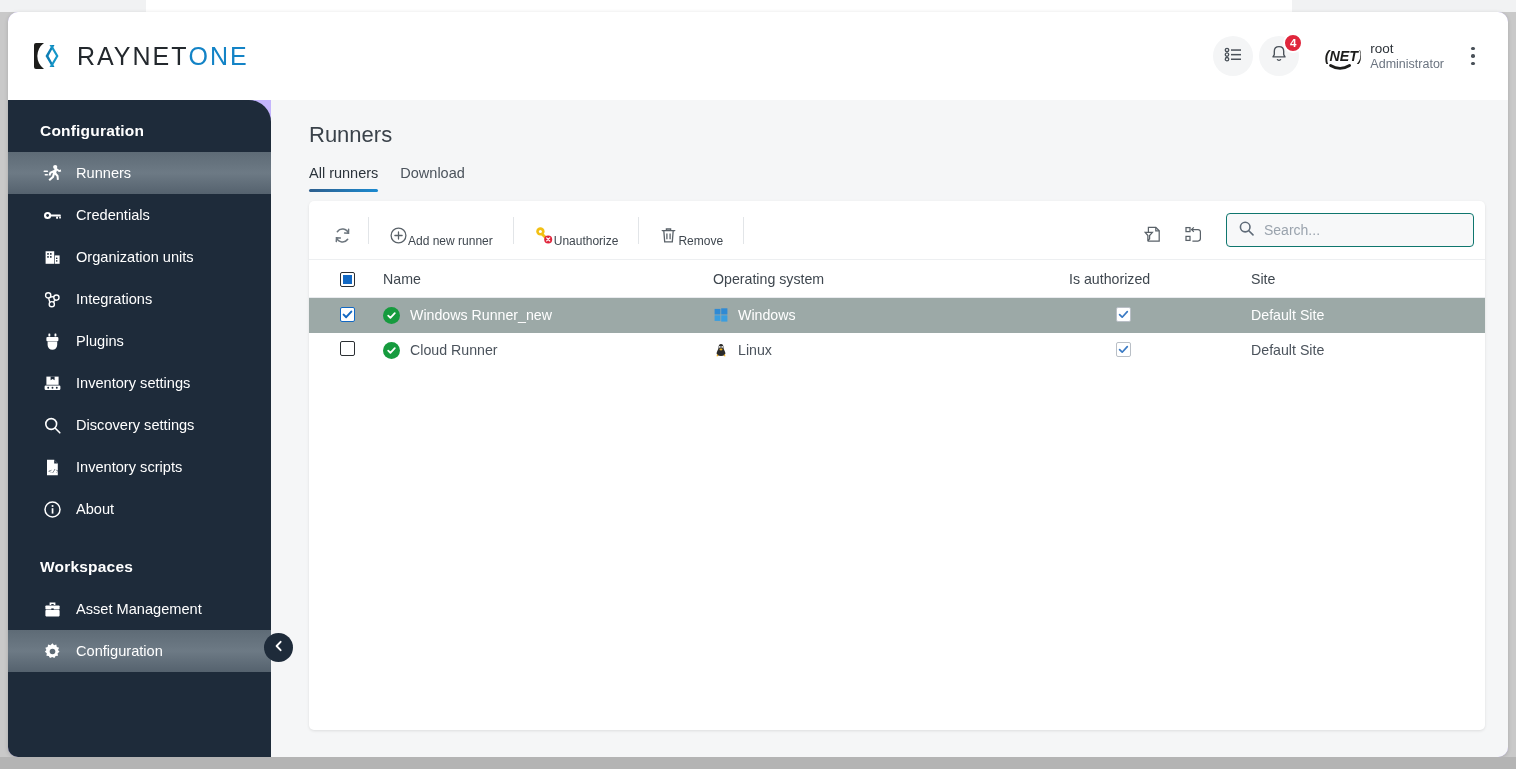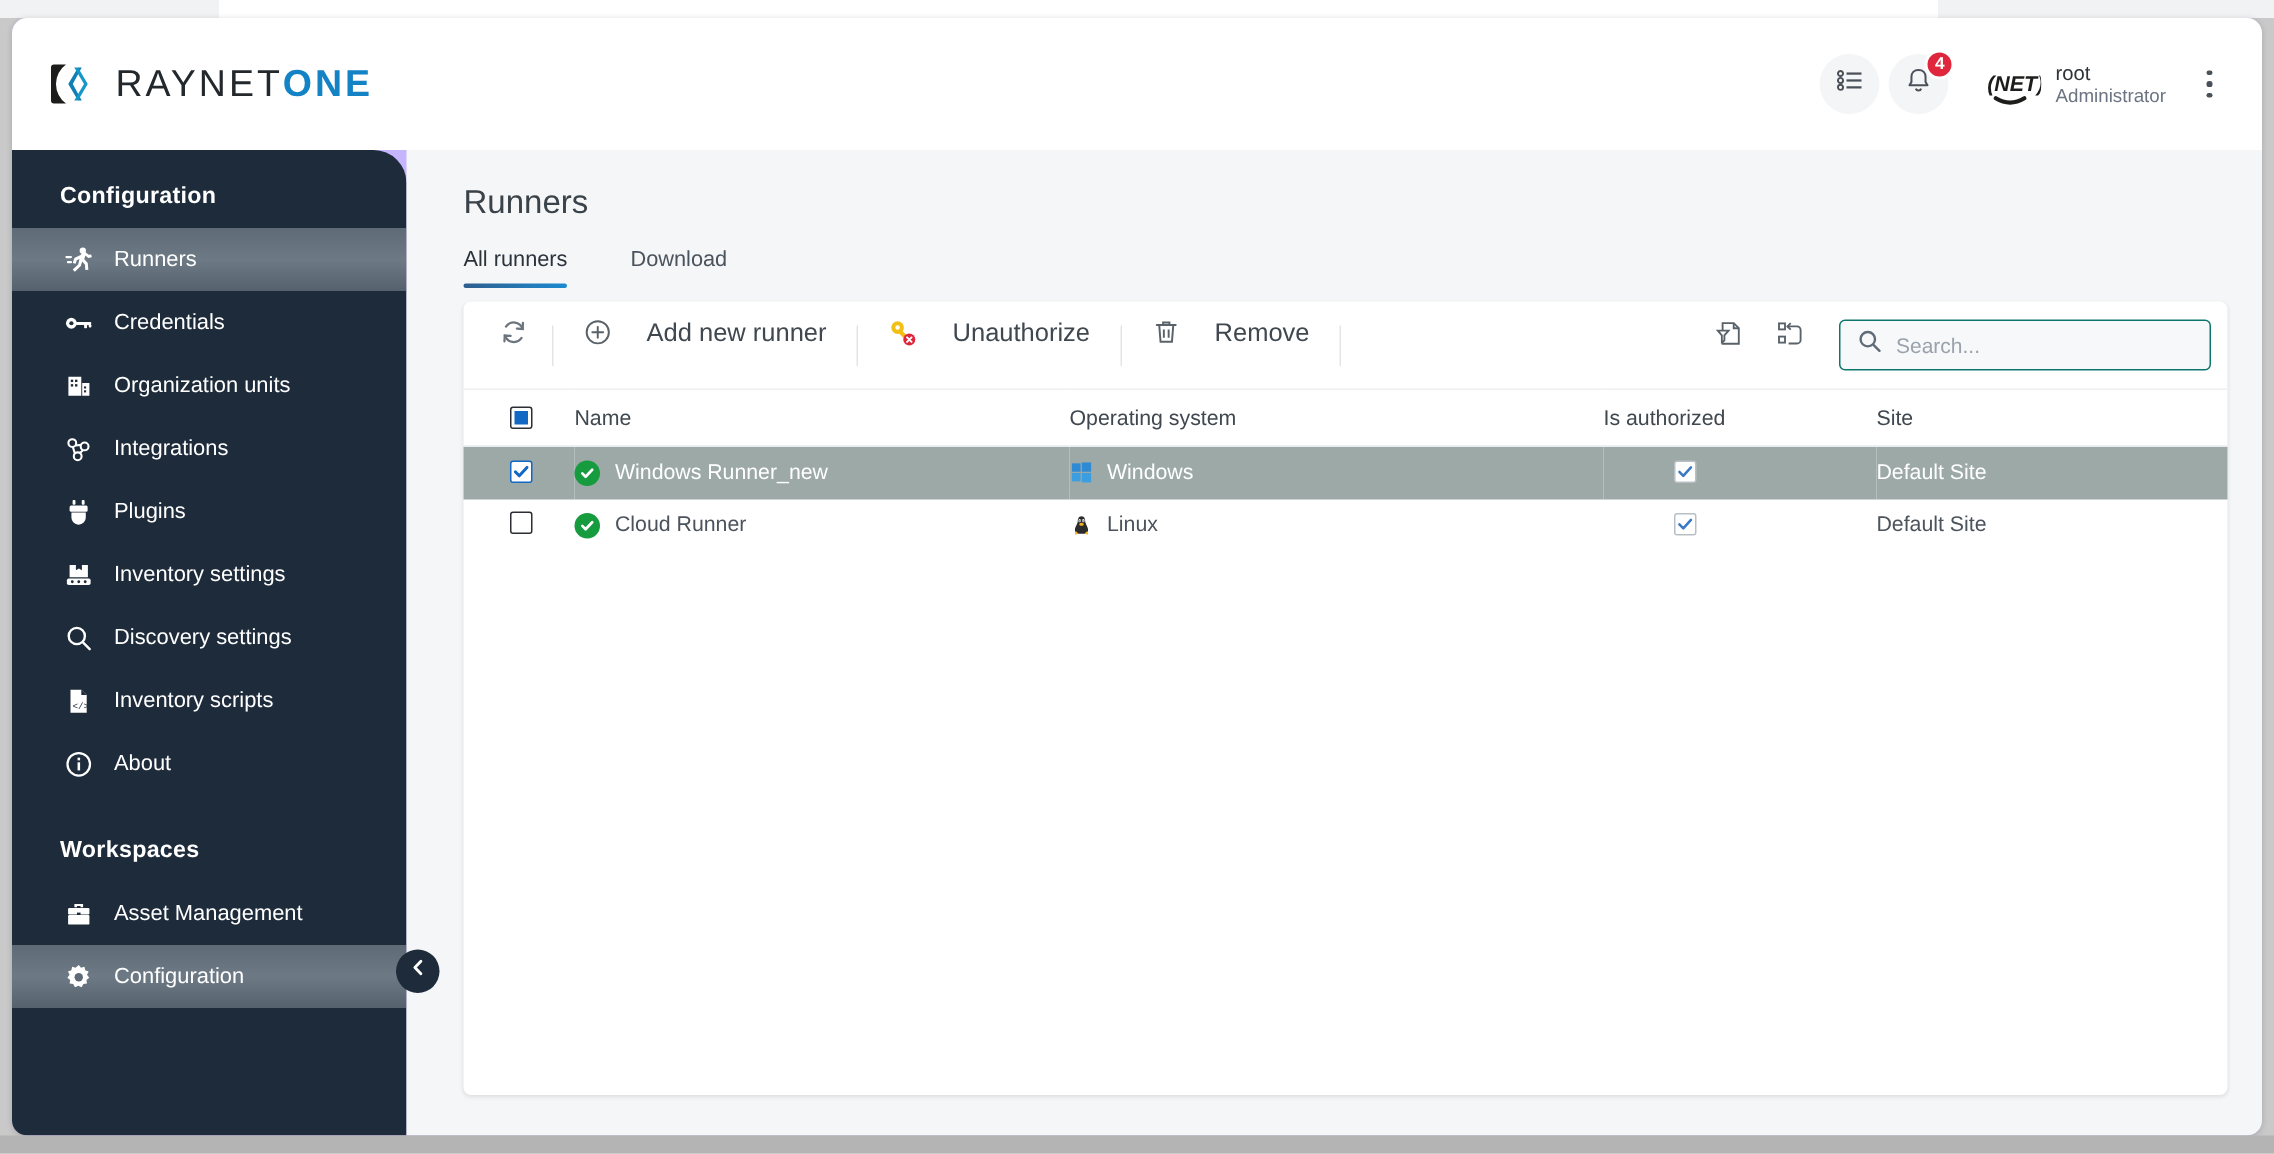--- a/index.html
+++ b/index.html
@@ -50,21 +50,21 @@
     justify-content: space-between;
     padding: 0 22px 0 24px;
   }
   .brand { display: flex; align-items: center; gap: 11px; }
   .brand-mark { width: 34px; height: 34px; display:block; }
   .brand-text {
     font-size: 25px; letter-spacing: 2.0px;
     font-weight: 400; color: #23282d;
     display: flex; align-items: baseline;
   }
-  .brand-text .one { color: #1383c6; font-weight: 700; letter-spacing: 2.0px; }
+  .brand-text .one { color: #1383c6; font-weight: 400; letter-spacing: 2.0px; }
 
   .header-right { display: flex; align-items: center; gap: 6px; }
   .circle-btn {
     width: 40px; height: 40px; border-radius: 50%;
     background: #f4f5f6;
     display: flex; align-items: center; justify-content: center;
     position: relative; cursor: pointer;
   }
   .badge {
     position: absolute; top: -3px; right: -4px;
@@ -125,21 +125,21 @@
   }
 
   
   #main {
     position: absolute; left: 263px; top: 88px;
     width: 1237px; height: 657px;
     background: #f5f6f7;
     padding: 22px 24px 0 38px;
   }
   #page-title { font-size: 22px; color: #3a424a; font-weight: 400; }
-  #tabs { display: flex; gap: 42px; margin-top: 17px; }
+  #tabs { display: flex; gap: 22px; margin-top: 17px; }
   .tab {
     font-size: 14.5px; color: #4b535c; padding-bottom: 11px;
     cursor: pointer; position: relative;
   }
   .tab.active { color: #2b333b; }
   .tab.active::after {
     content: ""; position: absolute; left: 0; right: 0; bottom: 0;
     height: 3px; border-radius: 2px;
     background: linear-gradient(90deg,#2e5f8e 0%,#1b8ad0 100%);
   }
@@ -150,23 +150,23 @@
     background: #ffffff;
     border-radius: 5px;
     box-shadow: 0 1px 3px rgba(0,0,0,.10);
     display: flex; flex-direction: column;
   }
   #toolbar {
     height: 58px; display: flex; align-items: center;
     padding: 0 11px 0 14px;
   }
   .tb-btn {
-    display: flex; align-items: flex-start; gap: 23px;
+    display: flex; align-items: flex-end; gap: 0;
     height: 36px; padding: 0 14px; border-radius: 4px;
-    font-size: 17px; color: #3f474f; cursor: pointer;
+    font-size: 12px; color: #3f474f; cursor: pointer;
     white-space: nowrap;
   }
   .tb-icon-only { padding: 0 10px; }
   .tb-sep { width: 1px; height: 27px; background: #e2e5e8; margin: 0 6px; flex: none; }
   .tb-spacer { flex: 1 1 auto; }
   #search-wrap {
     display: flex; align-items: center; gap: 9px;
     width: 248px; height: 34px;
     background: #f7f8f9; border: 1px solid #0f766e;
     border-radius: 4px; padding: 0 11px; margin-left: 12px;

